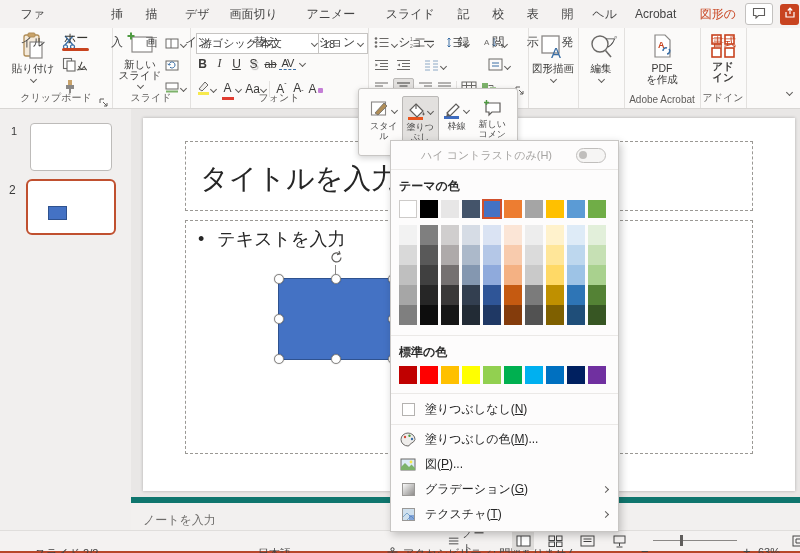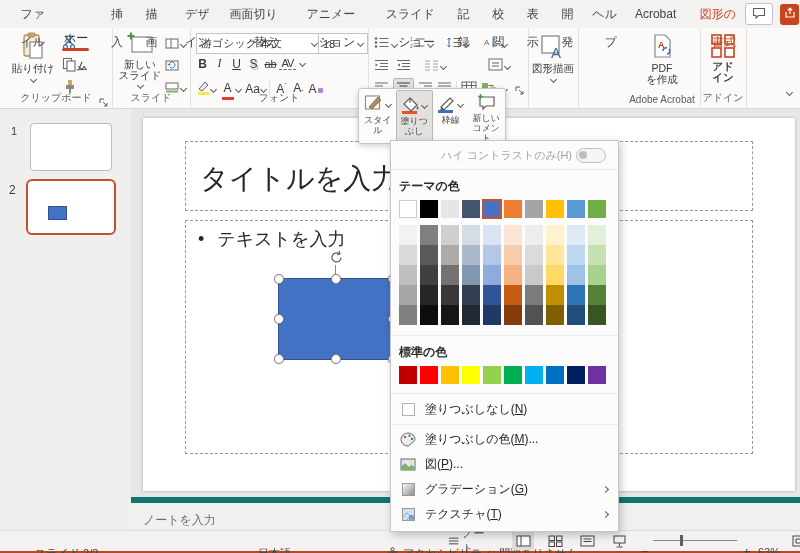--- a/index.html
+++ b/index.html
@@ -38,21 +38,21 @@
   .chev.right{transform:rotate(-45deg);}
   .combo{position:absolute;height:19px;background:#fff;border:1px solid #C6C4C2;
          display:flex;align-items:center;font-size:11px;color:#333;padding:0 4px;}
   .combo .chev{margin-left:auto;}
   .fmtletter{font-size:12px;color:#3b3a39;width:17px;text-align:center;display:inline-block;}
   .launcher{position:absolute;width:10px;height:10px;}
 
   
   .mini-toolbar{position:absolute;left:358px;top:88px;width:144px;height:52px;
         background:#FCFBFA;border:1px solid #C8C6C4;border-radius:3px;
-        box-shadow:0 2px 6px rgba(0,0,0,.18);display:flex;z-index:40;padding:1px;}
+        box-shadow:0 2px 6px rgba(0,0,0,.18);display:flex;z-index:40;padding:7px;}
   .mini-btn{flex:1;display:flex;flex-direction:column;align-items:center;justify-content:flex-start;
         padding-top:3px;font-size:9px;line-height:10px;color:#444;text-align:center;border-radius:2px;}
   .mini-btn.pressed{background:#E2E0DE;border:1px solid #BAB8B6;}
   .mini-icon{height:22px;display:flex;align-items:center;gap:2px;}
   .colorbar{width:15px;height:3px;margin-top:-3px;}
 
   
   .thumb-panel{position:absolute;top:108px;left:0;width:131px;height:422px;
         background:#F1EFEE;border-right:1px solid #D8D6D4;}
   .thumb-num{position:absolute;font-size:11px;color:#3a3a3a;}
@@ -72,21 +72,21 @@
         border:1px solid #8a8886;box-shadow:0 0 1px rgba(0,0,0,.4);}
   .rot-stem{position:absolute;width:1px;background:#8a8886;}
 
   .notes-pane{position:absolute;left:131px;top:497px;width:669px;height:33px;background:#F2F0EF;
         border-top:6px solid #0f766e;}
   .notes-text{position:absolute;left:12px;top:9px;font-size:12px;color:#6e6c6a;}
 
   
   .color-dropdown{position:absolute;left:390px;top:140px;width:227px;background:#FDFCFC;
         border:1px solid #C8C6C4;box-shadow:2px 3px 8px rgba(0,0,0,.22);z-index:50;font-size:12px;}
-  .hc-row{height:28px;display:flex;align-items:center;justify-content:flex-end;gap:4px;
+  .hc-row{height:28px;display:flex;align-items:center;justify-content:flex-end;gap:24px;
         padding:0 12px;color:#A6A4A2;font-size:11px;border-bottom:1px solid #EBE9E7;}
   .toggle{width:28px;height:13px;border:1px solid #C0BEBC;border-radius:8px;background:#F6F5F4;
         position:relative;}
   .toggle .knob{position:absolute;left:2px;top:2px;width:8px;height:8px;border-radius:50%;
         background:#C0BEBC;}
   .section-label{font-weight:bold;color:#2b2b2b;padding:8px 8px 5px 8px;font-size:12px;}
   .swatch-row{display:flex;gap:3px;padding:0 8px;}
   .swatch{width:18px;height:18px;box-sizing:border-box;}
   .swatch.white{border:1px solid #CDCBC9;}
   .swatch.selected{outline:2px solid #D0502C;outline-offset:-1px;}
@@ -395,20 +395,32 @@
           <svg width="30" height="28" viewBox="0 0 30 28">
               <rect x="4" y="3" width="17" height="17" fill="#fff" stroke="#8a8886" stroke-width="1.3"></rect>
               <text x="13" y="25" font-size="15" fill="#3A6EA5" font-family="sans-serif">A</text>
             </svg>
         </span>
         <span>図形描画</span>
         <span class="chev" style="margin-top:3px;"></span>
       </div>
     </div>
 
+    <div class="rgroup" style="left:578px;width:46px;">
+      <div class="bigbtn" style="left:2px;top:5px;width:42px;">
+        <span>
+          <svg width="28" height="28" viewBox="0 0 28 28">
+              <circle cx="13" cy="11" r="8" fill="none" stroke="#6b6967" stroke-width="1.4"></circle>
+              <line x1="18.5" y1="17.5" x2="24" y2="24" stroke="#6b6967" stroke-width="1.6"></line>
+            </svg>
+        </span>
+        <span>編集</span>
+        <span class="chev" style="margin-top:3px;"></span>
+      </div>
+    </div>
 
     <div class="rgroup" style="left:624px;width:76px;">
       <div class="bigbtn" style="left:14px;top:5px;width:48px;">
         <span>
           <svg width="28" height="28" viewBox="0 0 28 28">
               <path d="M7 2 h10 l5 5 v17 h-15 z" fill="#fff" stroke="#8a8886" stroke-width="1.2"></path>
               <text x="10" y="15" font-size="9" fill="#C8431F" font-weight="bold">A</text>
               <path d="M15 18 a3 3 0 0 1 4-3 M21 16 a3 3 0 0 1-2 5" stroke="#3A6EA5" stroke-width="1.5" fill="none"></path>
             </svg>
         </span>

